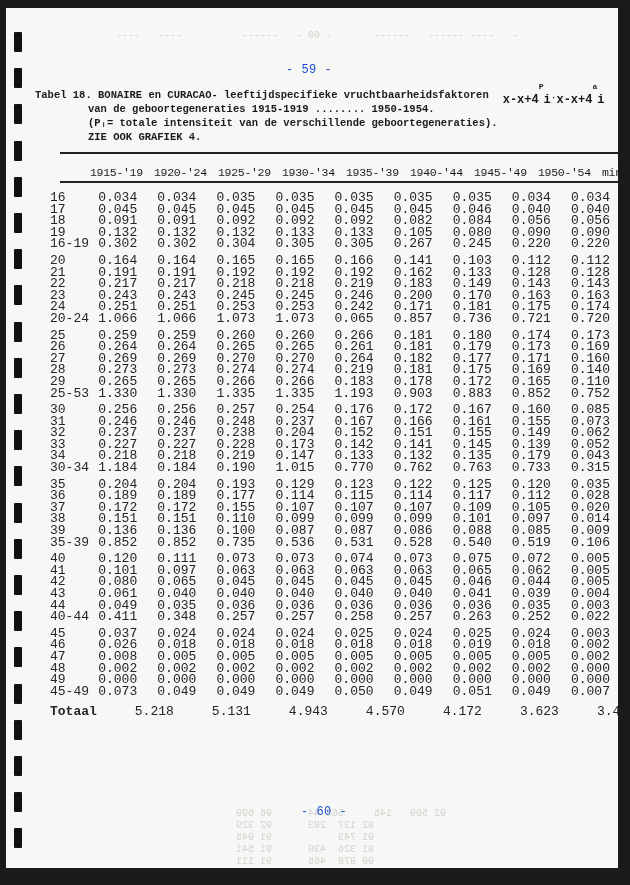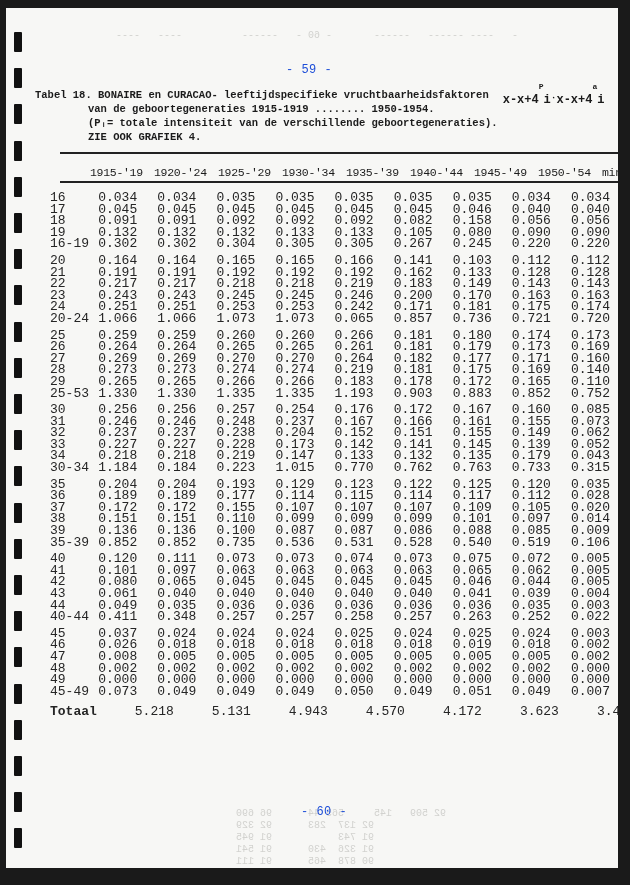--- a/index.html
+++ b/index.html
@@ -128,21 +128,21 @@
           <span class="v">0.040</span>
         </div>
         <div class="row">
           <span class="lab">18</span>
           <span class="v">0.091</span>
           <span class="v">0.091</span>
           <span class="v">0.092</span>
           <span class="v">0.092</span>
           <span class="v">0.092</span>
           <span class="v">0.082</span>
-          <span class="v">0.158</span>
+          <span class="v">0.084</span>
           <span class="v">0.056</span>
           <span class="v">0.056</span>
         </div>
         <div class="row">
           <span class="lab">19</span>
           <span class="v">0.132</span>
           <span class="v">0.132</span>
           <span class="v">0.132</span>
           <span class="v">0.133</span>
           <span class="v">0.133</span>
@@ -370,21 +370,21 @@
           <span class="v">0.133</span>
           <span class="v">0.132</span>
           <span class="v">0.135</span>
           <span class="v">0.179</span>
           <span class="v">0.043</span>
         </div>
         <div class="row">
           <span class="lab">30-34</span>
           <span class="v">1.184</span>
           <span class="v">0.184</span>
-          <span class="v">0.223</span>
+          <span class="v">0.190</span>
           <span class="v">1.015</span>
           <span class="v">0.770</span>
           <span class="v">0.762</span>
           <span class="v">0.763</span>
           <span class="v">0.733</span>
           <span class="v">0.315</span>
         </div>
       </div>
       <div class="grp">
         <div class="row">

